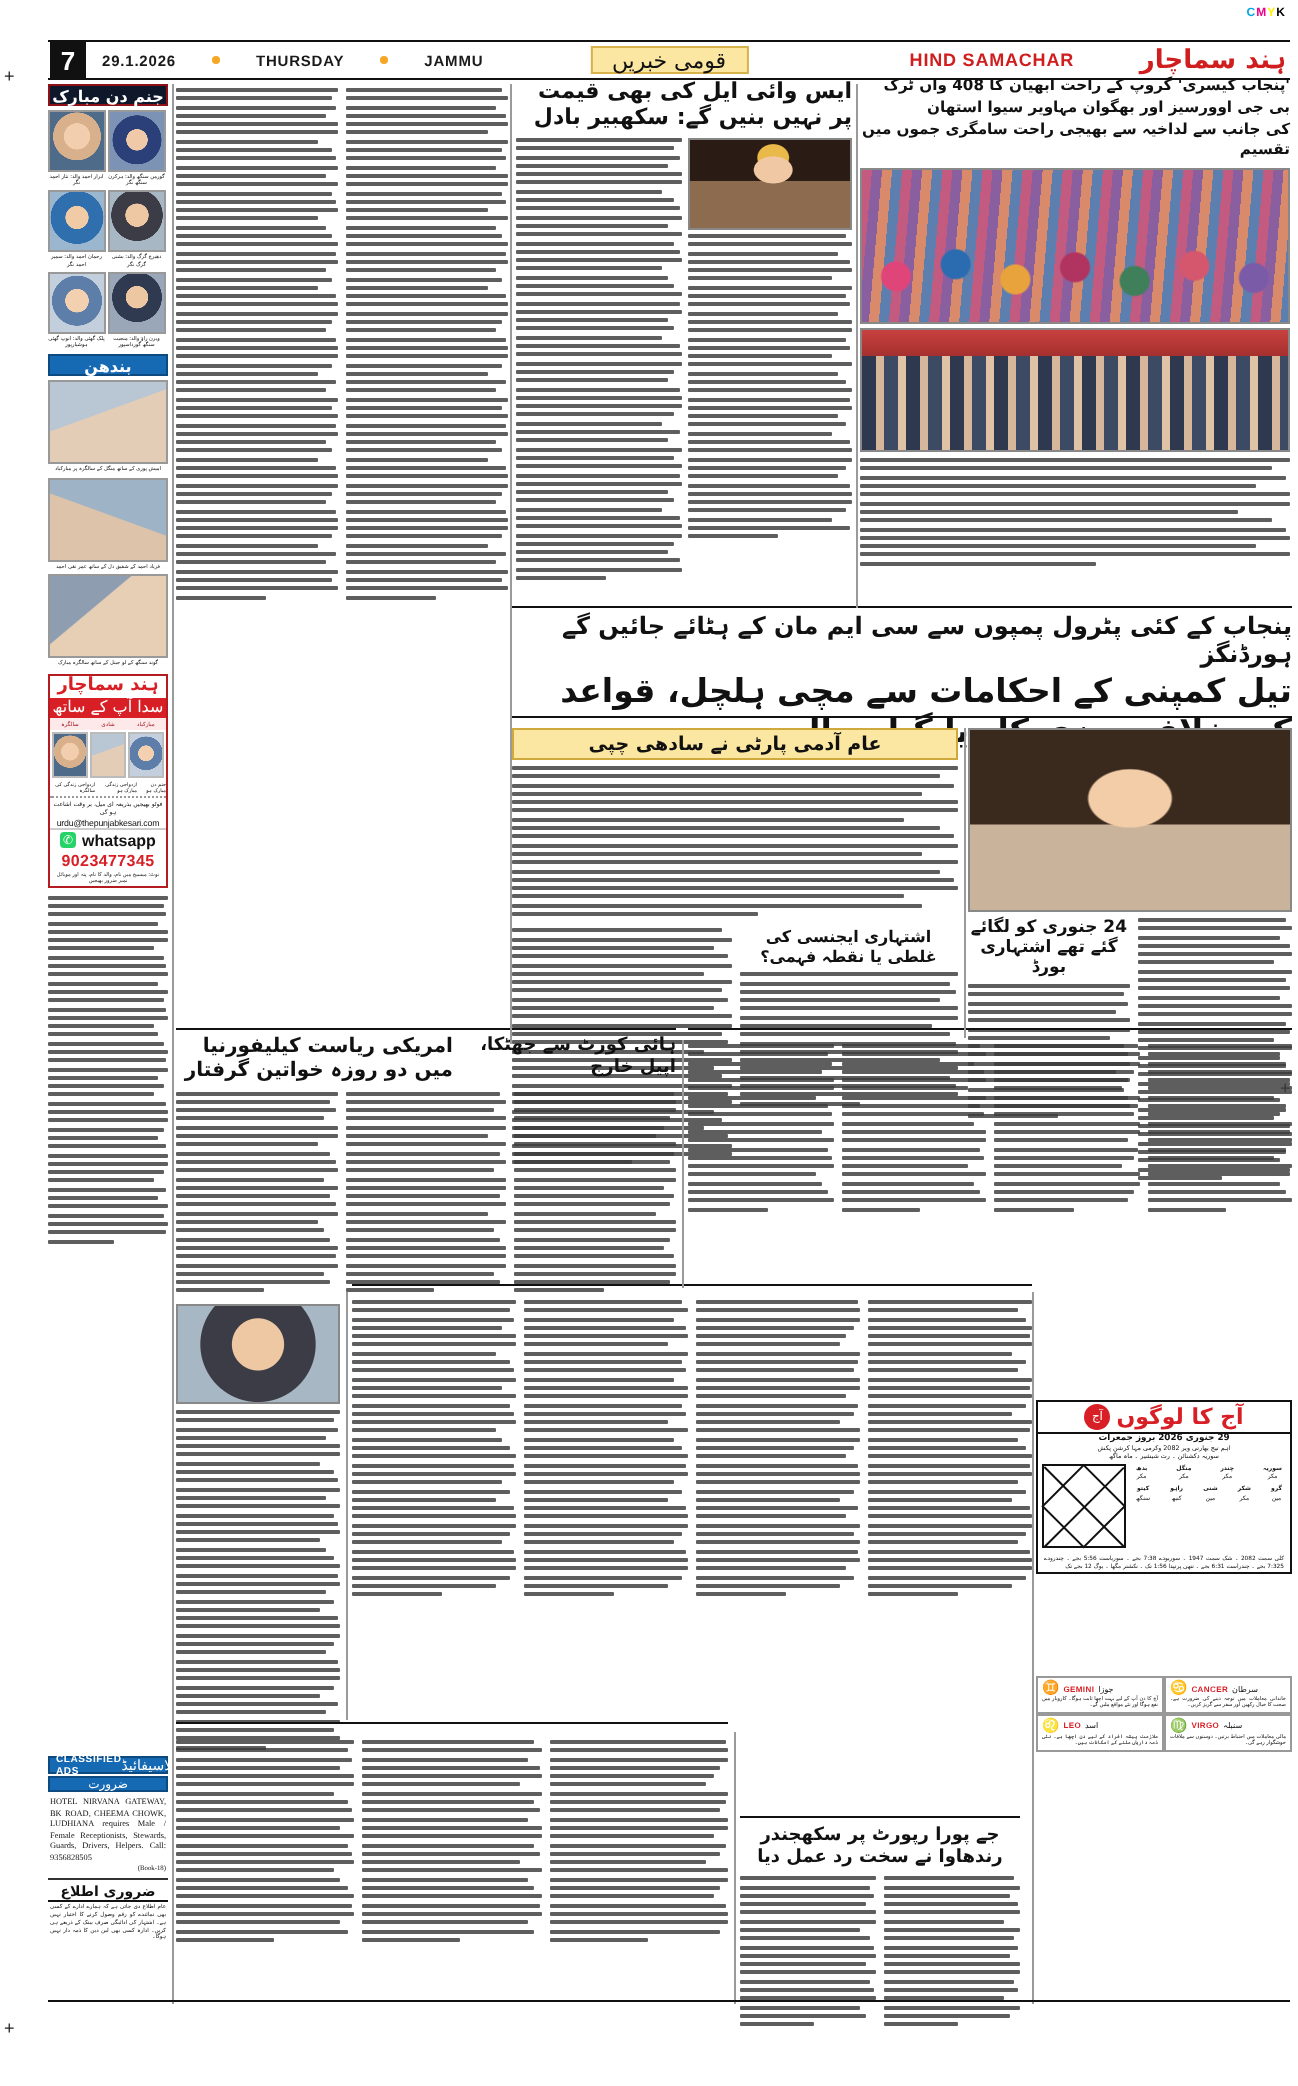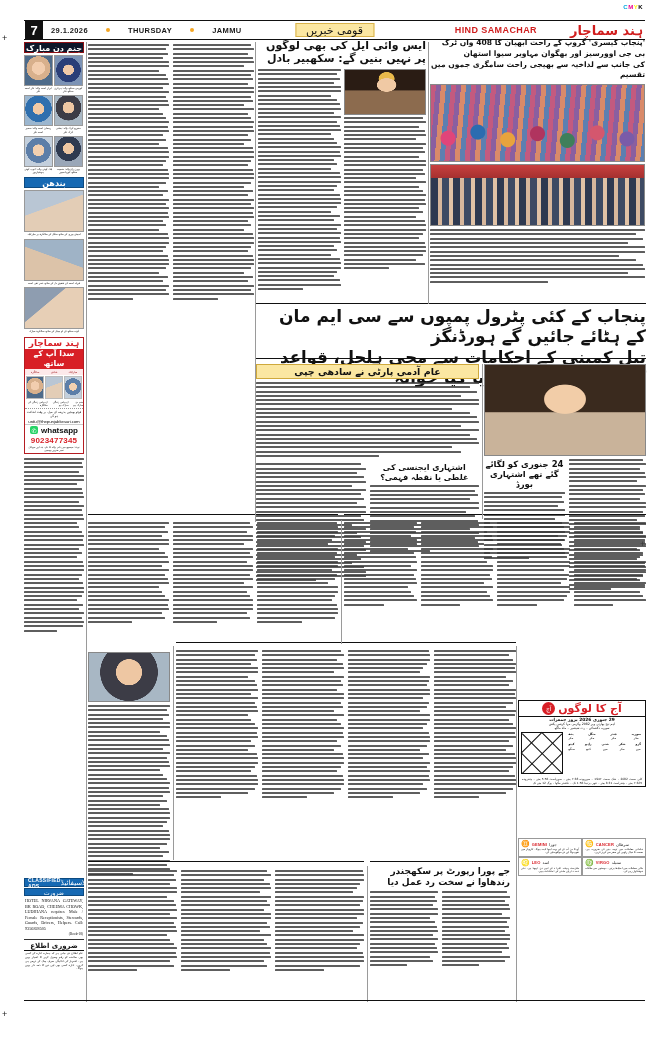--- a/index.html
+++ b/index.html
@@ -81,21 +81,21 @@
   .f6{background:radial-gradient(circle at 50% 40%, #edc6a2 0 25%, #2f3a50 26% 56%, #9aa7b8 57% 100%);}
   .f7{background:linear-gradient(160deg,#b9c6d4 0 40%, #e3cdb6 41% 100%);}
   .f8{background:linear-gradient(200deg,#9fb3c6 0 45%, #dcc3a9 46% 100%);}
   .f9{background:linear-gradient(140deg,#8e9db0 0 38%, #e7cfb6 39% 100%);}
 
   
   .promo { margin-top:3px; border:1px solid #b51c22; }
   .promo .t1 { background:#fff; color:#d81f26; font-size:9px; text-align:center; direction:rtl;
                font-family:"DejaVu Sans",sans-serif; font-weight:bold; line-height:11px;}
   .promo .t2 { background:#d81f26; color:#fff; font-size:8px; text-align:center; direction:rtl;
-               font-family:"DejaVu Sans",sans-serif; font-weight:bold; line-height:10px;}
+               font-family:"DejaVu Sans",sans-serif; font-weight:normal; line-height:10px;}
   .promo .cats { display:flex; font-size:2.8px; justify-content:space-around; direction:rtl;
                  background:#fde9ea; padding:1px 0; color:#a0161b;}
   .promo .pics { display:flex; gap:1px; padding:1px; }
   .promo .pics div { flex:1; height:23px; border:.5px solid #bbb; }
   .promo .subcap { display:flex; font-size:2.5px; justify-content:space-around; direction:rtl; padding:1px 0;}
   .promo .mailline { font-size:3px; text-align:center; direction:rtl; padding:1px 0; border-top:.5px dotted #999;}
   .promo .mail { font-size:4.4px; text-align:center; color:#111; letter-spacing:-.1px; }
   .wa { display:flex; align-items:center; justify-content:center; gap:3px; border-top:.5px solid #ccc; padding:1px 0;}
   .wa .ic { width:8px;height:8px;border-radius:2px;background:#25d366;color:#fff;font-size:6px;
             display:flex;align-items:center;justify-content:center;}
@@ -485,21 +485,21 @@
           <div class="ln s4"></div>
         <div class="ln s1"></div>
           <div class="ln s2"></div>
           <div class="ln s5"></div>
           <div class="ln last"></div>
       </div>
     </div>
   </div>
 
   <div style="position:absolute;left:258px;top:40px;width:168px;">
-    <div class="bigHead" style="font-size:11px;">ایس وائی ایل کی بھی لوگوں پر نہیں بنیں گے: سکھبیر بادل</div>
+    <div class="bigHead" style="font-size:11px;">ایس وائی ایل کی بھی قیمت پر نہیں بنیں گے: سکھبیر بادل</div>
     <div style="display:flex;gap:3px;margin-top:3px;">
       <div style="flex:1;" class="txtblock">
         <div class="ln s1"></div>
           <div class="ln s2"></div>
           <div class="ln s3"></div>
           <div class="ln s4"></div>
         <div class="ln s5"></div>
           <div class="ln s1"></div>
           <div class="ln s6"></div>
           <div class="ln s2"></div>
@@ -610,21 +610,21 @@
       <div class="ln s3"></div>
         <div class="ln s1"></div>
         <div class="ln s4"></div>
         <div class="ln s5"></div>
       <div class="ln last"></div>
     </div>
   </div>
 
   <div style="position:absolute;left:256px;top:306px;width:390px;">
     <div class="hline" style="left:0;top:-3px;width:390px;"></div>
-    <div class="bigHead" style="font-size:17px;letter-spacing:-.3px;">پنجاب کے کئی پٹرول پمپوں سے سی ایم مان کے ہٹائے جائیں گے ہورڈنگز</div>
+    <div class="bigHead" style="font-size:12px;letter-spacing:-.3px;">پنجاب کے کئی پٹرول پمپوں سے سی ایم مان کے ہٹائے جائیں گے ہورڈنگز</div>
     <div class="bigHead" style="font-size:16.5px;letter-spacing:-.3px;margin-top:2px;">تیل کمپنی کے احکامات سے مچی ہلچل، قواعد کی خلاف ورزی کا دیا گیا حوالہ</div>
     <div class="hline" style="left:0;top:52px;width:390px;"></div>
   </div>
 
   <div style="position:absolute;left:256px;top:364px;width:223px;">
     <div class="boxHead" style="font-size:9.5px;padding:1px 14px;">عام آدمی پارٹی نے سادھی چپی</div>
     <div class="txtblock" style="margin-top:3px;">
       <div class="ln s1"></div>
         <div class="ln s2"></div>
         <div class="ln s3"></div>
@@ -754,20 +754,28 @@
           <div class="ln s2"></div>
         <div class="ln s4"></div>
           <div class="ln s3"></div>
           <div class="ln last"></div>
       </div>
     </div>
   </div>
 
   <div style="position:absolute;left:88px;top:518px;width:250px;">
     <div class="hline" style="left:0;top:-4px;width:250px;"></div>
+    <div style="display:flex;gap:5px;">
+      <div style="flex:1.3">
+        <div class="bigHead" style="font-size:10px;">امریکی ریاست کیلیفورنیا میں دو روزہ خواتین گرفتار</div>
+      </div>
+      <div style="flex:1">
+        <div class="bigHead" style="font-size:9px;">ہائی کورٹ سے جھٹکا، اپیل خارج</div>
+      </div>
+    </div>
     <div style="display:flex;gap:4px;margin-top:4px;">
       <div style="flex:1" class="txtblock">
         <div class="ln s1"></div>
           <div class="ln s2"></div>
           <div class="ln s3"></div>
           <div class="ln s4"></div>
         <div class="ln s5"></div>
           <div class="ln s1"></div>
           <div class="ln s6"></div>
           <div class="ln s2"></div>
@@ -1284,21 +1292,21 @@
           <div class="ln s4"></div>
           <div class="ln s3"></div>
         <div class="ln s1"></div>
           <div class="ln s5"></div>
           <div class="ln s2"></div>
           <div class="ln last"></div>
       </div>
     </div>
   </div>
 
-  <div style="position:absolute;left:370px;top:866px;width:140px;">
+  <div style="position:absolute;left:370px;top:913px;width:140px;text-align:center;">
     <div class="hline" style="left:0;top:-5px;width:140px;"></div>
     <div class="bigHead" style="font-size:9px;">جے پورا رپورٹ پر سکھجندر رندھاوا نے سخت رد عمل دیا</div>
     <div style="display:flex;gap:4px;margin-top:4px;">
       <div style="flex:1" class="txtblock">
         <div class="ln s1"></div>
           <div class="ln s2"></div>
           <div class="ln s3"></div>
           <div class="ln s4"></div>
         <div class="ln s5"></div>
           <div class="ln s1"></div>

